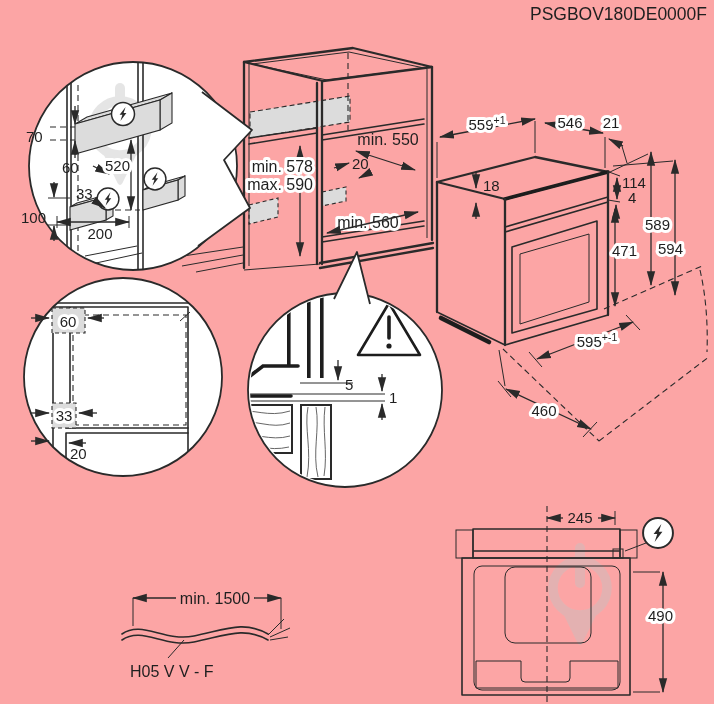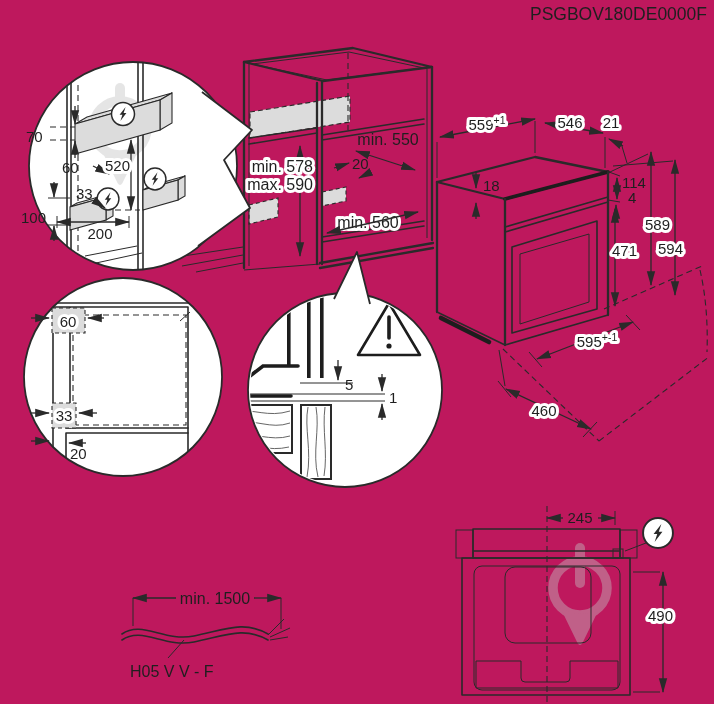--- a/index.html
+++ b/index.html
@@ -1,16 +1,16 @@
 <!DOCTYPE html>
 <html><head>
 <meta charset="utf-8">
 <style>
   html,body{margin:0;padding:0;background:#fff;}
-  #stage{width:714px;height:704px;position:relative;background:#be185d;overflow:hidden;
+  #stage{width:714px;height:704px;position:relative;background:#fca5a5;overflow:hidden;
          font-family:"Liberation Sans", sans-serif;}
   svg{display:block}
   text{font-family:"Liberation Sans", sans-serif;font-size:15px;fill:#1f1f1f;}
   .t16{font-size:16px;}
   .t17{font-size:17.5px;}
   .sup{font-size:10.5px;}
   .halo{paint-order:stroke;stroke:#ffffff;stroke-width:6px;stroke-linejoin:round;}
   .ln{stroke:#2a2a2a;stroke-width:1.6;fill:none;stroke-linejoin:round;stroke-linecap:round;}
   .ln2{stroke:#2a2a2a;stroke-width:2.3;fill:none;stroke-linejoin:round;stroke-linecap:round;}
   .thin{stroke:#2a2a2a;stroke-width:1;fill:none;}

